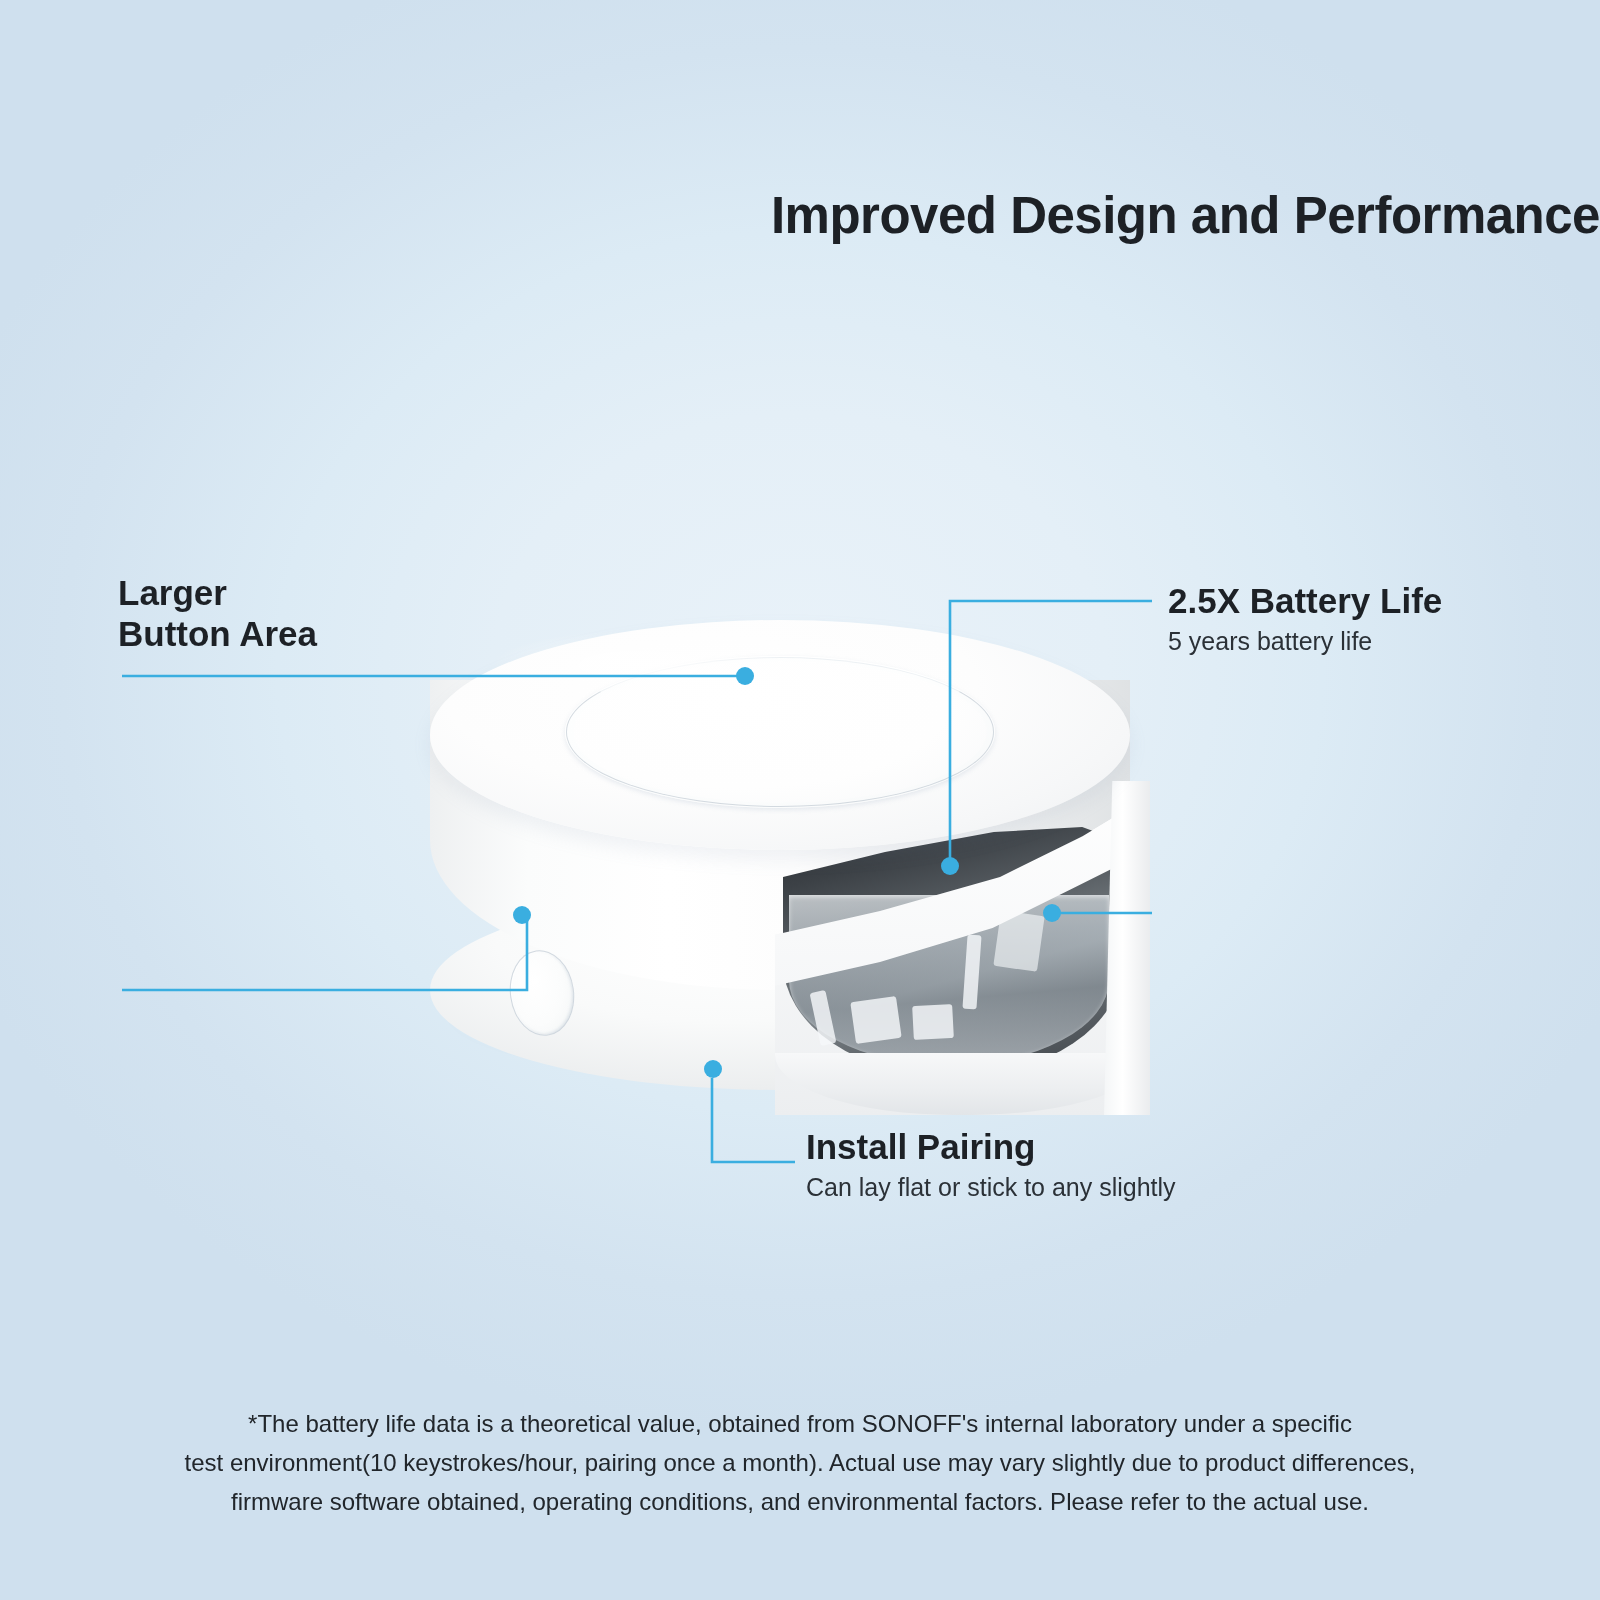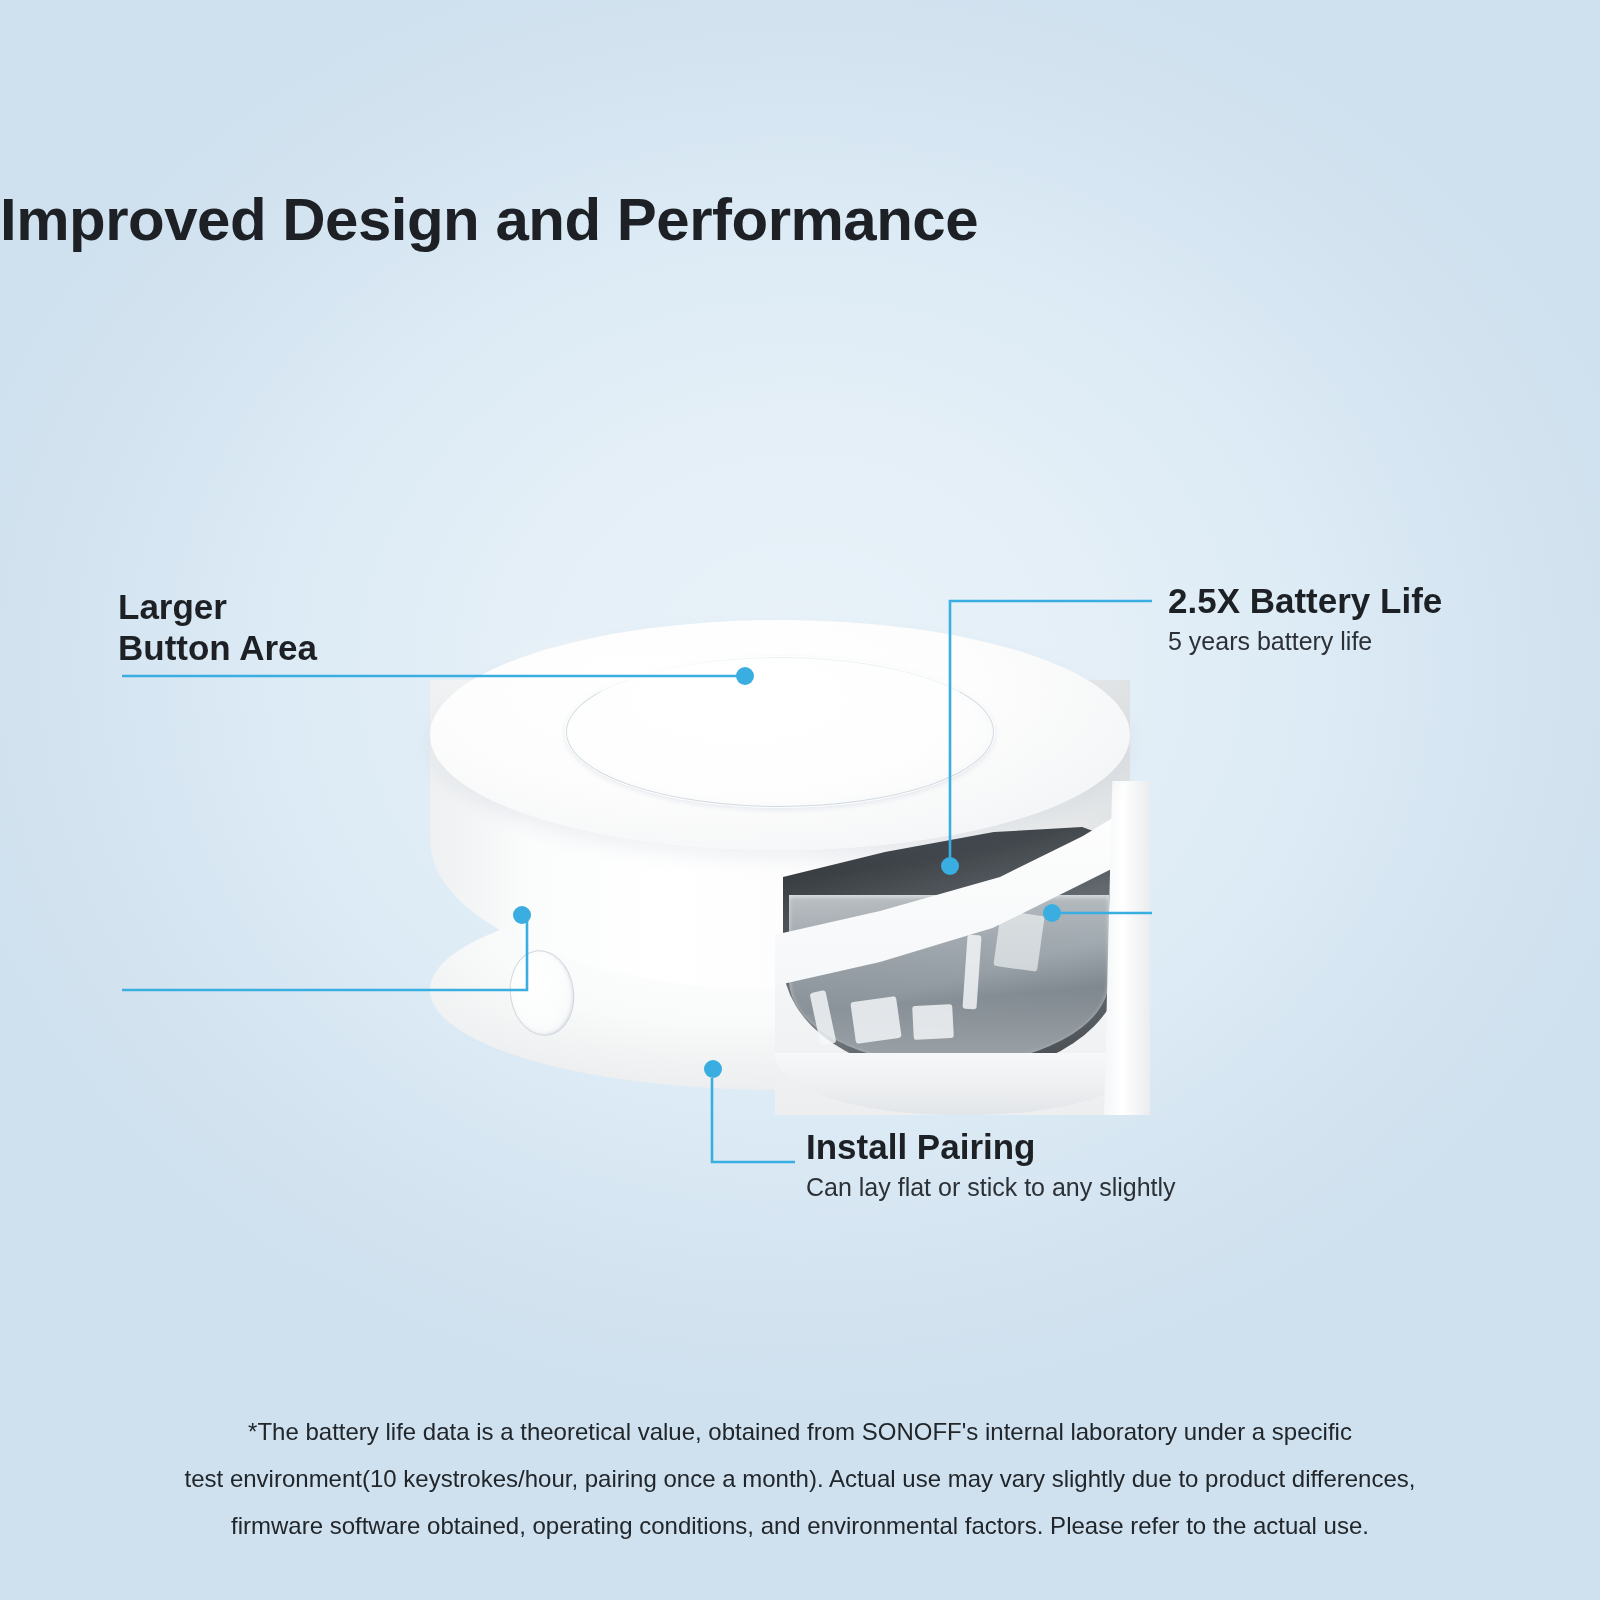--- a/index.html
+++ b/index.html
@@ -12,22 +12,22 @@
   }
   #stage {
     position:absolute; inset:0;
     background:
       radial-gradient(ellipse 900px 760px at 50% 42%, #e9f2f9 0%, #e4eff7 34%, #dcebf5 58%, #d3e3f0 82%, #cfe0ee 100%);
   }
   
   .title {
     position:absolute;
     left:0; right:0; top:190px;
-    text-align:left;
-    font-size:60px;
+    text-align:right;
+    font-size:51px;
     font-weight:bold;
     letter-spacing:-0.5px;
     color:#1d2126;
     line-height:1.0;
   }
   
   #device {
     position:absolute;
     left:410px; top:500px;
     width:740px; height:600px;
@@ -138,21 +138,21 @@
   }
   .co-sub{ font-size:25px; color:#2b3137; line-height:1.3; margin-top:4px; }
   .co-left { text-align:left; }
   svg#leaders{ position:absolute; left:0; top:0; width:1600px; height:1600px; pointer-events:none; }
   
   .footnote{
     position:absolute; left:120px; right:120px; top:1405px;
     text-align:center;
     font-size:24px; line-height:1.62; color:#21262b;
   }
-  .footnote span{ display:block;margin-top:8px; }
+  .footnote span{ display:block; }
 </style>
 </head>
 <body>
 
 <div id="stage">
 
   <h1 class="title">Improved Design and Performance</h1>
 
   <div id="device">
     <div class="dev-shadow"></div>
@@ -201,21 +201,21 @@
     </g>
     <g fill="#3aaee0">
       <circle cx="745" cy="676" r="9"></circle>
       <circle cx="522" cy="915" r="9"></circle>
       <circle cx="950" cy="866" r="9"></circle>
       <circle cx="1052" cy="913" r="9"></circle>
       <circle cx="713" cy="1069" r="9"></circle>
     </g>
   </svg>
 
-  <div class="callout co-left" style="left:118px; top:586px;">
+  <div class="callout co-left" style="left:118px; top:572px;">
     <div class="co-title">Larger
 Button Area</div>
   </div>
 
 
   <div class="callout co-left" style="left:1168px; top:580px;">
     <div class="co-title">2.5X Battery Life</div>
     <div class="co-sub">5 years battery life</div>
   </div>
 

